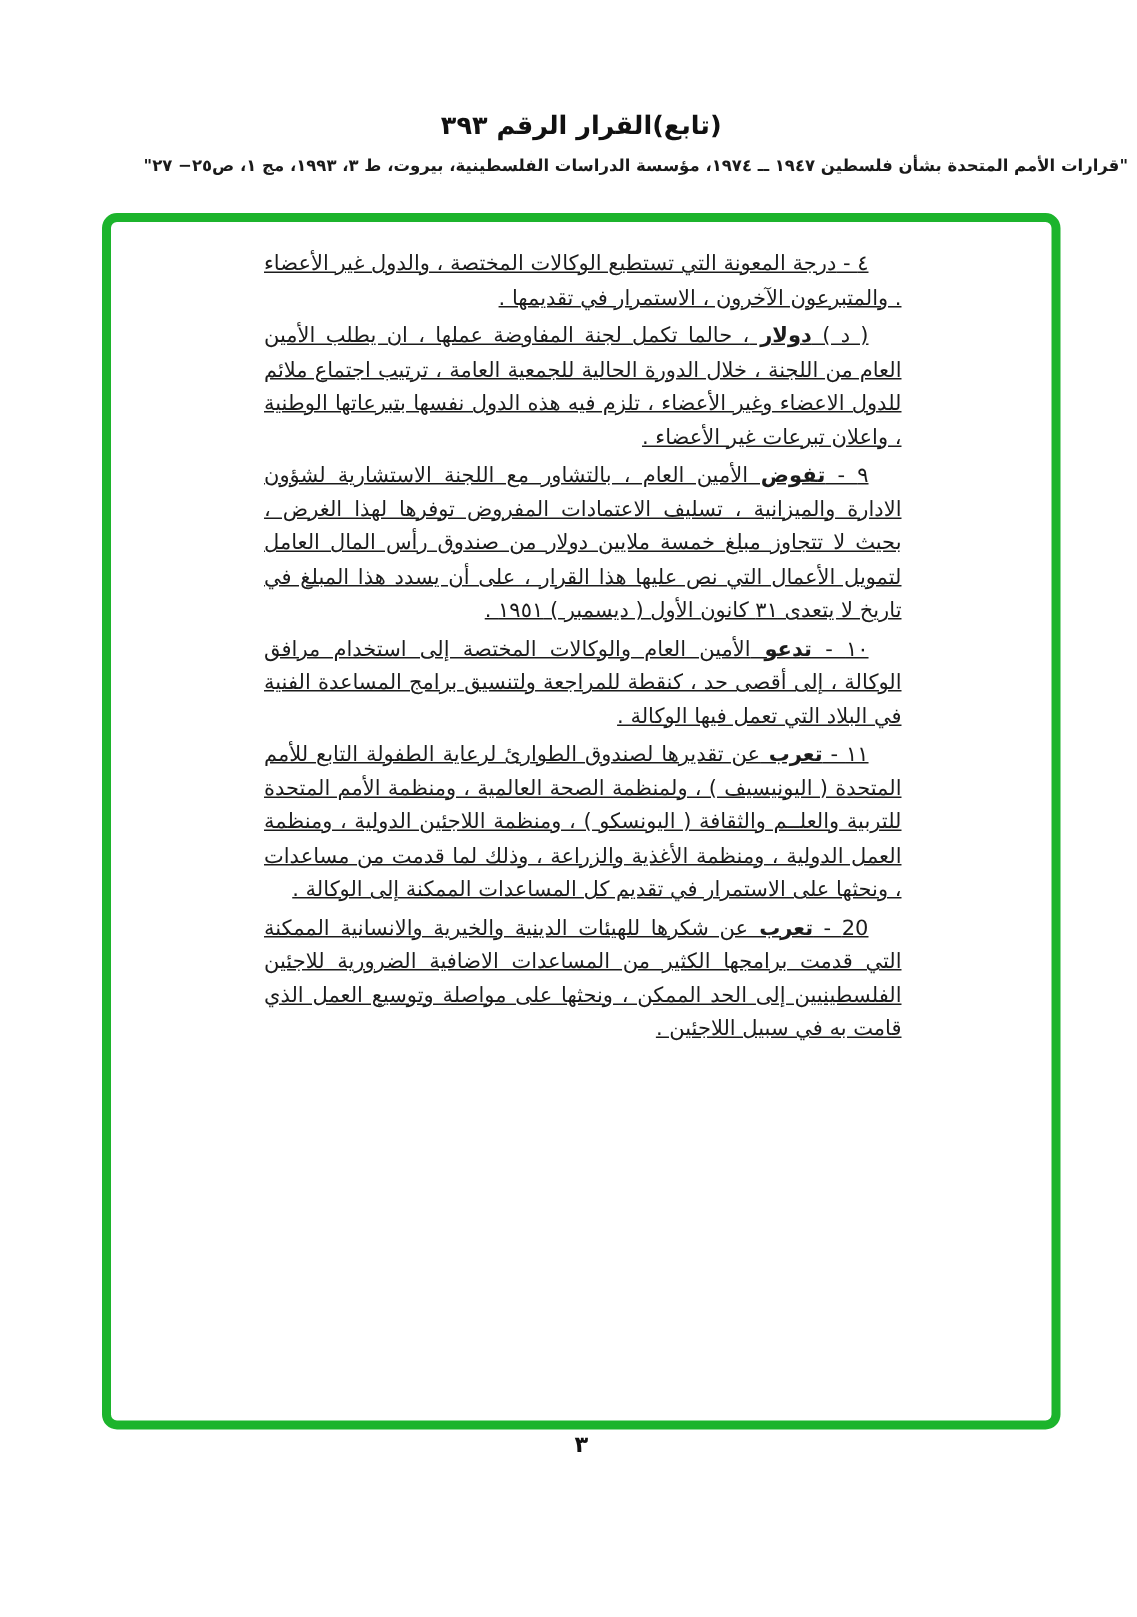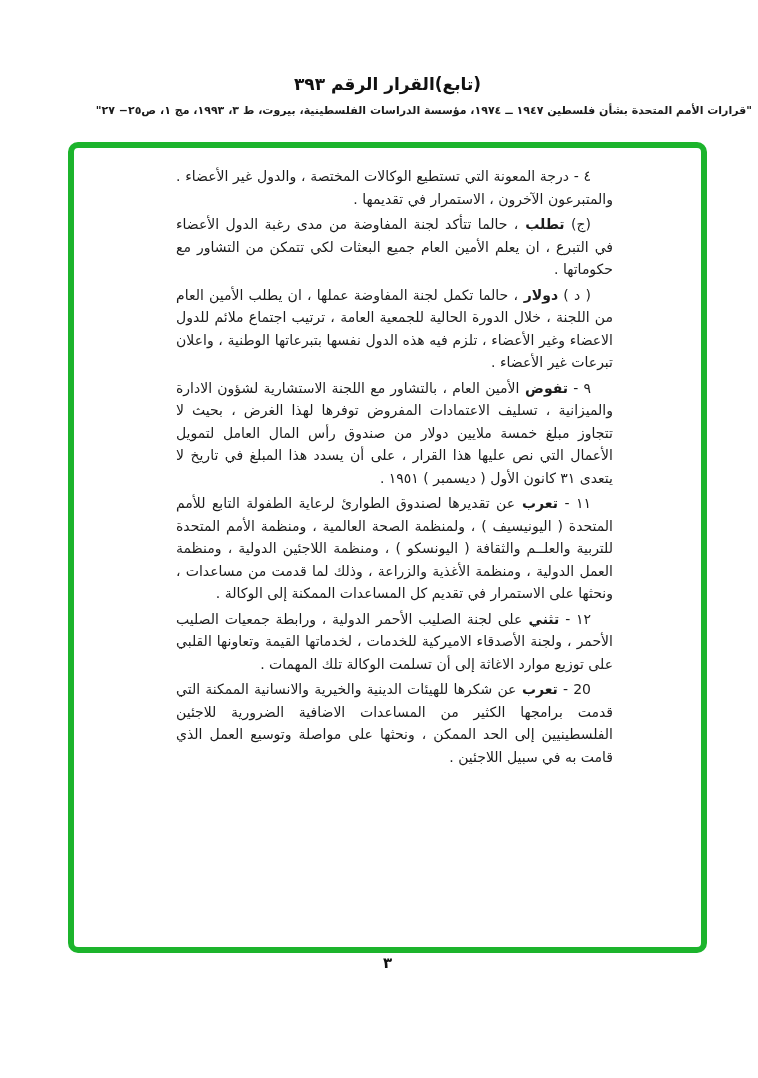--- a/index.html
+++ b/index.html
@@ -53,22 +53,23 @@
     left: 176px;
     top: 165px;
     width: 437px;
     direction: rtl;
     text-align: justify;
     font-size: 14px;
     line-height: 22.5px;
     color: #1c1c1c;
   }
   .para {
-    margin: 0 0 3px 0;
+    margin: 0 12px 3px 0;
     text-indent: 22px;
+    text-decoration: underline;
   }
   .para .kw {
     font-weight: bold;
   }
   .page-number {
     position: absolute;
     top: 954px;
     left: 68px;
     width: 639px;
     text-align: center;
@@ -84,29 +85,28 @@
 
   <div class="doc-title">(تابع)القرار الرقم ٣٩٣</div>
 
   <div class="doc-source">"قرارات الأمم المتحدة بشأن فلسطين ١٩٤٧ ــ ١٩٧٤، مؤسسة الدراسات الفلسطينية، بيروت، ط ٣، ١٩٩٣، مج ١، ص٢٥− ٢٧"</div>
 
   <div class="green-frame"></div>
 
   <div class="doc-body">
   <p class="para"><span class="lbl">٤ - </span><span class="txt">درجة المعونة التي تستطيع الوكالات المختصة ، والدول غير الأعضاء . والمتبرعون الآخرون ، الاستمرار في تقديمها .</span></p>
 
-  <p class="para"><span class="lbl">(ج) </span><span class="kw">تطلب </span><span class="txt">، حالما تتأكد لجنة المفاوضة من مدى رغبة الدول الأعضاء في التبرع ، ان يعلم الأمين العام جميع البعثات لكي تتمكن من التشاور مع حكوماتها .</span></p>
 
   <p class="para"><span class="lbl">( د ) </span><span class="kw">دولار </span><span class="txt">، حالما تكمل لجنة المفاوضة عملها ، ان يطلب الأمين العام من اللجنة ، خلال الدورة الحالية للجمعية العامة ، ترتيب اجتماع ملائم للدول الاعضاء وغير الأعضاء ، تلزم فيه هذه الدول نفسها بتبرعاتها الوطنية ، واعلان تبرعات غير الأعضاء .</span></p>
 
   <p class="para"><span class="lbl">٩ - </span><span class="kw">تفوض </span><span class="txt">الأمين العام ، بالتشاور مع اللجنة الاستشارية لشؤون الادارة والميزانية ، تسليف الاعتمادات المفروض توفرها لهذا الغرض ، بحيث لا تتجاوز مبلغ خمسة ملايين دولار من صندوق رأس المال العامل لتمويل الأعمال التي نص عليها هذا القرار ، على أن يسدد هذا المبلغ في تاريخ لا يتعدى ٣١ كانون الأول ( ديسمبر ) ١٩٥١ .</span></p>
 
+  <p class="para"><span class="lbl">١٠ - </span><span class="kw">تدعو </span><span class="txt">الأمين العام والوكالات المختصة إلى استخدام مرافق الوكالة ، إلى أقصى حد ، كنقطة للمراجعة ولتنسيق برامج المساعدة الفنية في البلاد التي تعمل فيها الوكالة .</span></p>
 
   <p class="para"><span class="lbl">١١ - </span><span class="kw">تعرب </span><span class="txt">عن تقديرها لصندوق الطوارئ لرعاية الطفولة التابع للأمم المتحدة ( اليونيسيف ) ، ولمنظمة الصحة العالمية ، ومنظمة الأمم المتحدة للتربية والعلــم والثقافة ( اليونسكو ) ، ومنظمة اللاجئين الدولية ، ومنظمة العمل الدولية ، ومنظمة الأغذية والزراعة ، وذلك لما قدمت من مساعدات ، ونحثها على الاستمرار في تقديم كل المساعدات الممكنة إلى الوكالة .</span></p>
 
-  <p class="para"><span class="lbl">١٢ - </span><span class="kw">تثني </span><span class="txt">على لجنة الصليب الأحمر الدولية ، ورابطة جمعيات الصليب الأحمر ، ولجنة الأصدقاء الاميركية للخدمات ، لخدماتها القيمة وتعاونها القلبي على توزيع موارد الاغاثة إلى أن تسلمت الوكالة تلك المهمات .</span></p>
 
   <p class="para"><span class="lbl">20 - </span><span class="kw">تعرب </span><span class="txt">عن شكرها للهيئات الدينية والخيرية والانسانية الممكنة التي قدمت برامجها الكثير من المساعدات الاضافية الضرورية للاجئين الفلسطينيين إلى الحد الممكن ، ونحثها على مواصلة وتوسيع العمل الذي قامت به في سبيل اللاجئين .</span></p>
 </div>
 
   <div class="page-number">٣</div>
 
 </div>
 
 </body></html>

